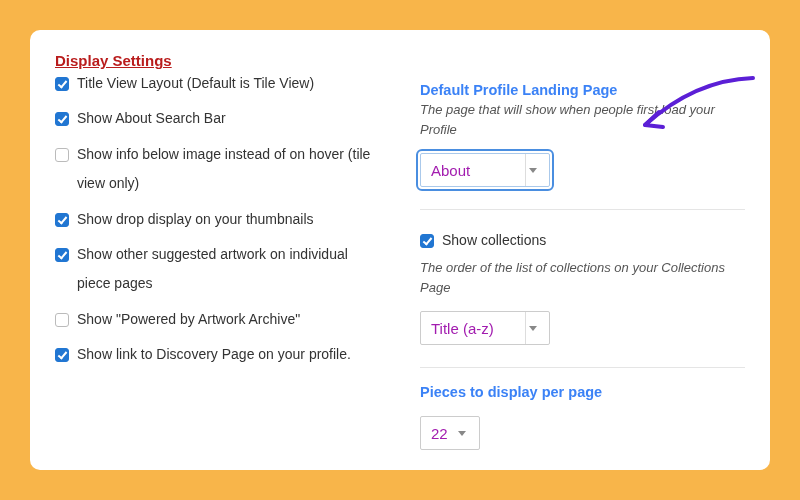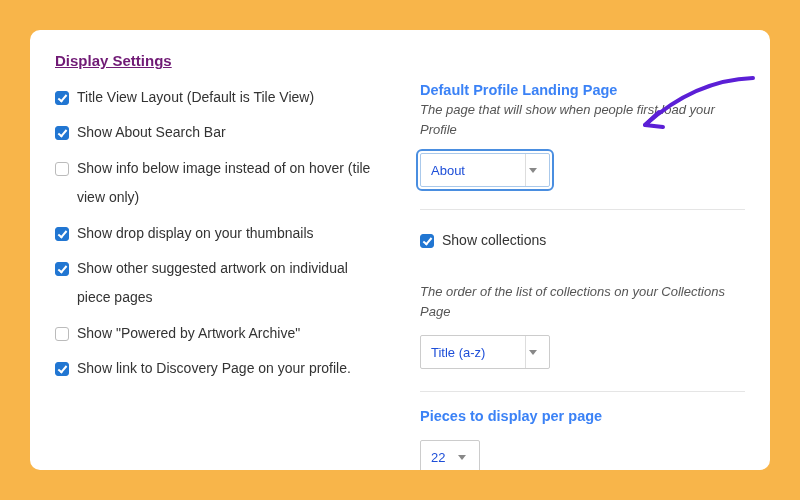--- a/index.html
+++ b/index.html
@@ -21,22 +21,21 @@
     gap: 40px;
     padding: 22px 25px 0 25px;
     overflow: hidden;
     position: relative;
   }
   .col { flex: 1; min-width: 0; }
   .section-title {
     text-decoration: underline;
     font-weight: 600;
     font-size: 15px;
-    color: #701a75;
-    margin-bottom: 14px;
+    color: #b91c1c;
   }
   .row {
     display: flex;
     align-items: flex-start;
     gap: 8px;
     margin-bottom: 6px;
     line-height: 2.1;
   }
   .chk {
     appearance: none;
@@ -87,21 +86,21 @@
     min-width: 130px;
     margin-top: 10px;
     cursor: pointer;
     position: relative;
   }
   .select.focused {
     outline: 2px solid #4a8ee0;
     outline-offset: 2px;
     border-color: #aac9eb;
   }
-  .select-label { flex: 1; font-size: 13px; color: #1d4ed8; }
+  .select-label { flex: 1; font-size: 15px; color: #a21caf; }
   .caret-box {
     width: 14px;
     height: 100%;
     display: flex;
     align-items: center;
     justify-content: center;
     border-left: 1px solid #ddd;
     margin-left: 10px;
   }
   .caret {
@@ -171,21 +170,21 @@
     <div class="desc" style="margin-bottom:4px;">The page that will show when people first load your Profile</div>
     <div class="select focused">
       <span class="select-label">About</span>
       <span class="caret-box">
           <span class="caret"></span>
         </span>
     </div>
 
     <hr class="sep">
 
-    <div class="row" style="margin-bottom:27px;">
+    <div class="row" style="margin-bottom:3px;">
       <input type="checkbox" class="chk" checked="" style="">
       <span>Show collections</span>
     </div>
 
     <div class="desc" style="margin-bottom:4px;">The order of the list of collections on your Collections Page</div>
     <div class="select">
       <span class="select-label">Title (a-z)</span>
       <span class="caret-box">
           <span class="caret"></span>
         </span>

